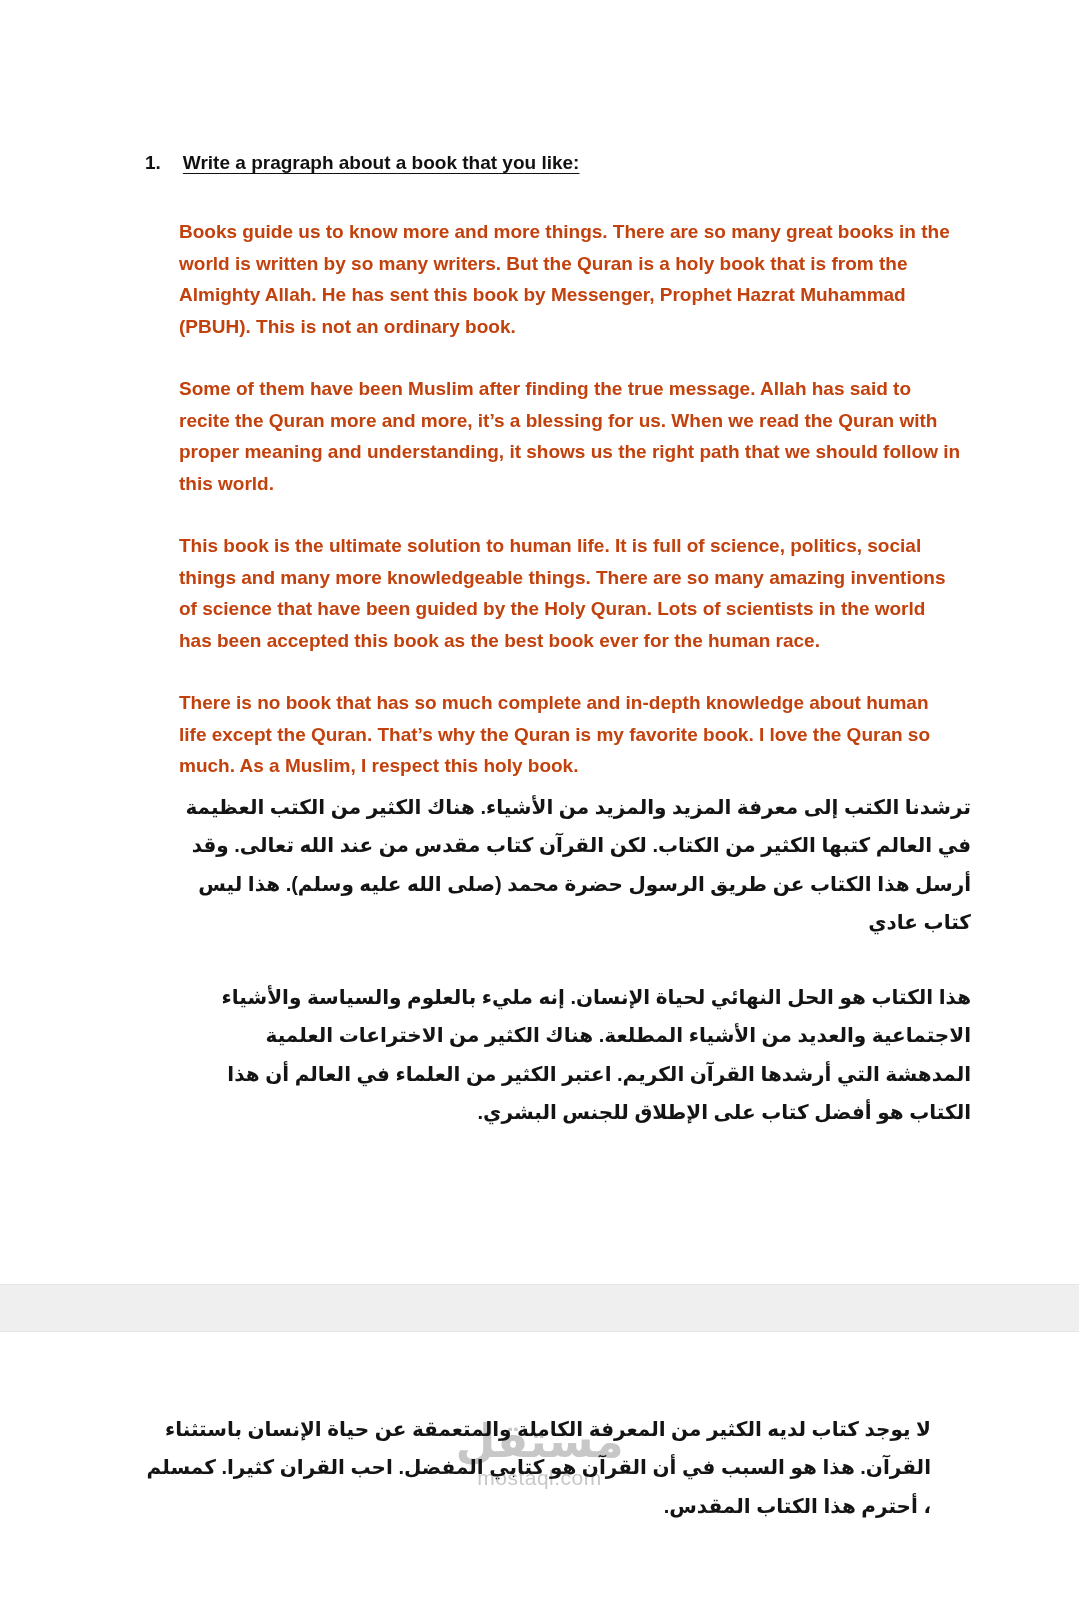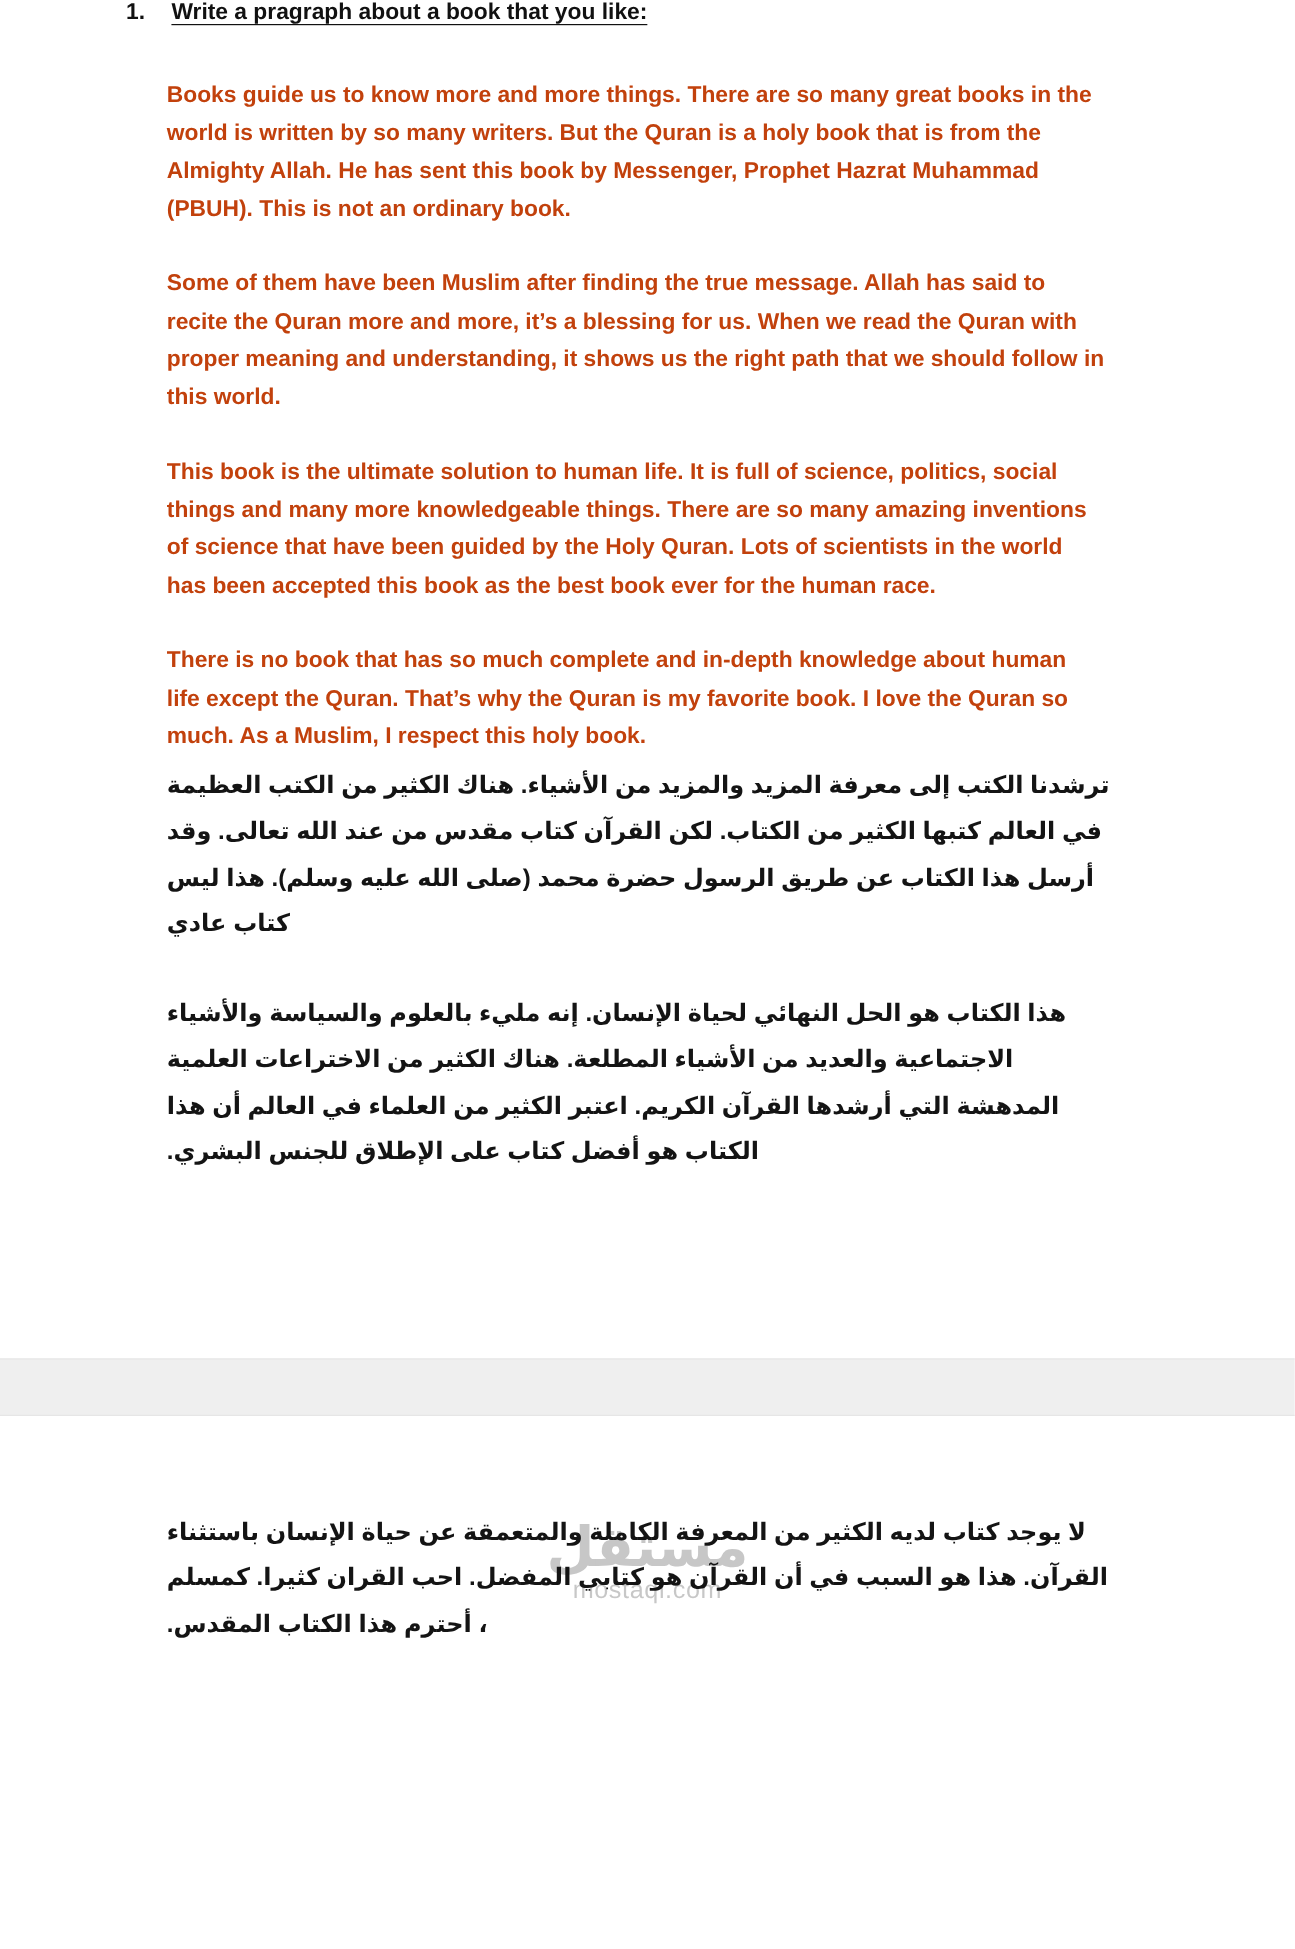--- a/index.html
+++ b/index.html
@@ -9,20 +9,22 @@
   }
   body {
     width: 1079px;
     min-height: 1624px;
     font-family: "Liberation Sans", "DejaVu Sans", sans-serif;
     color: #141414;
     position: relative;
     overflow: hidden;
   }
   .page-content {
+    padding-top: 152px;
+    margin-left: 40px;
   }
   .doc-heading {
     margin: 0 0 42px 105px;
     font-size: 19px;
     font-weight: 700;
     color: #111;
   }
   .doc-heading .heading-number {
     margin-right: 22px;
   }
@@ -42,21 +44,21 @@
     margin-bottom: 6px;
   }
   .para-ar {
     width: 792px;
     margin: 0 0 36px 139px;
     font-size: 20px;
     line-height: 38.5px;
     font-weight: 700;
     color: #141414;
     direction: rtl;
-    text-align: left;
+    text-align: right;
   }
   .page-break-band {
     width: 100%;
     height: 48px;
     margin-top: 152px;
     background: #efefef;
     border-top: 1px solid #e6e6e6;
     border-bottom: 1px solid #e6e6e6;
     box-sizing: border-box;
   }

